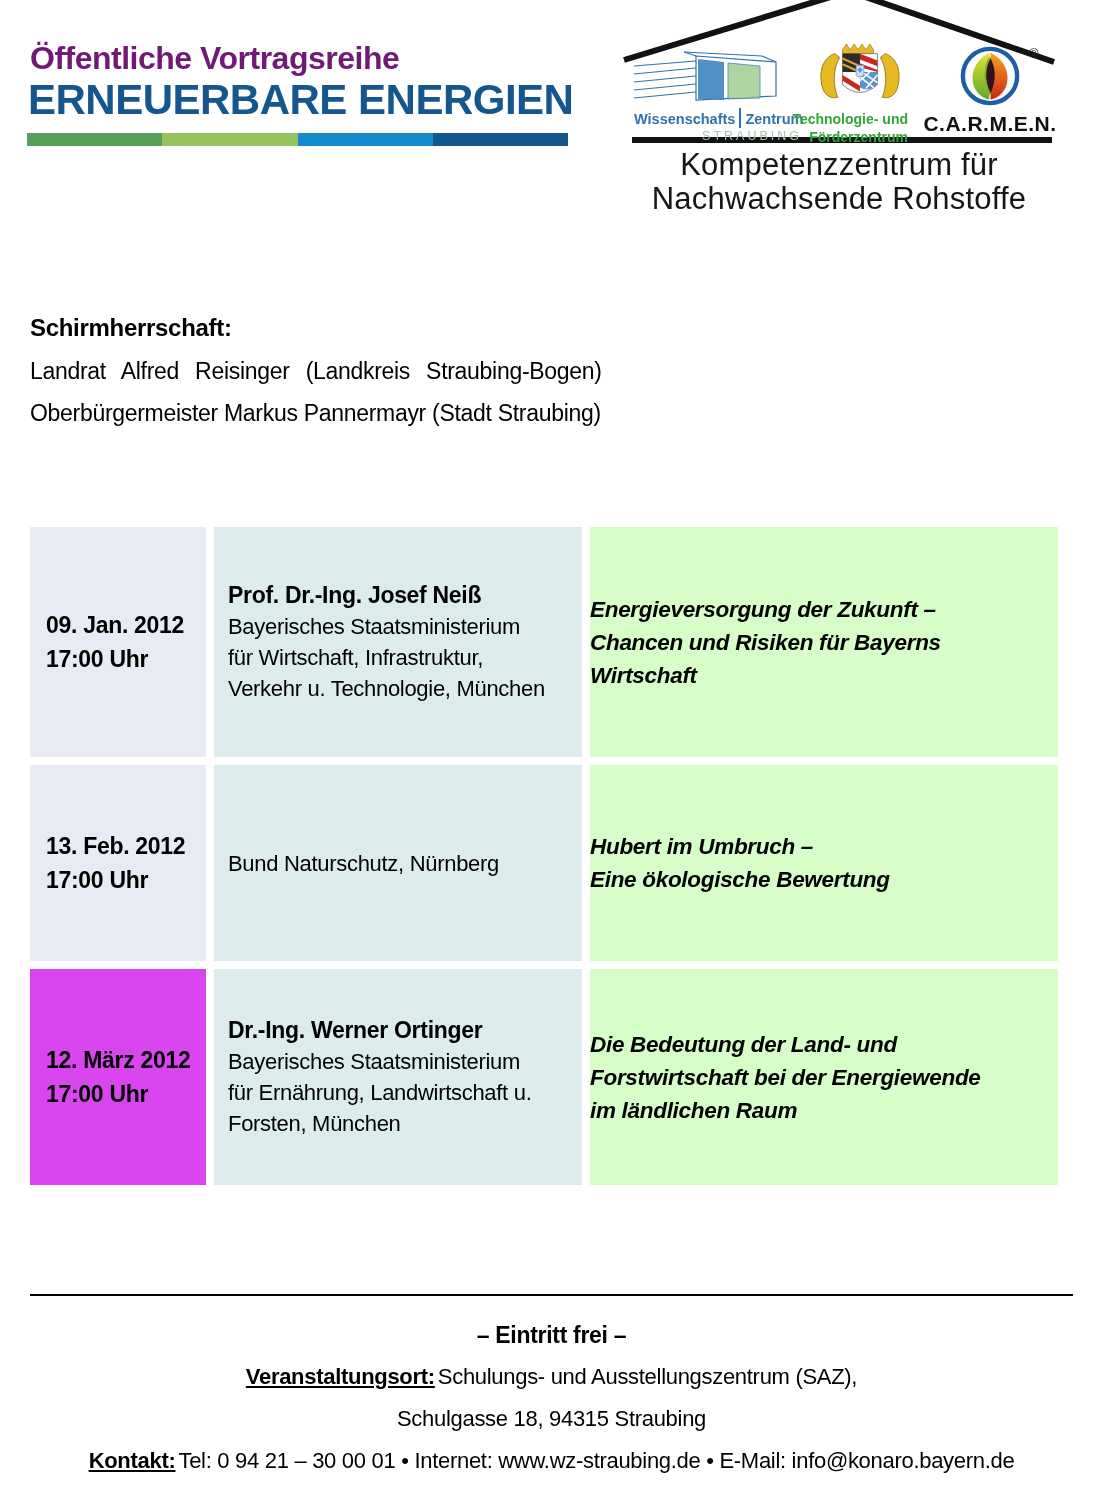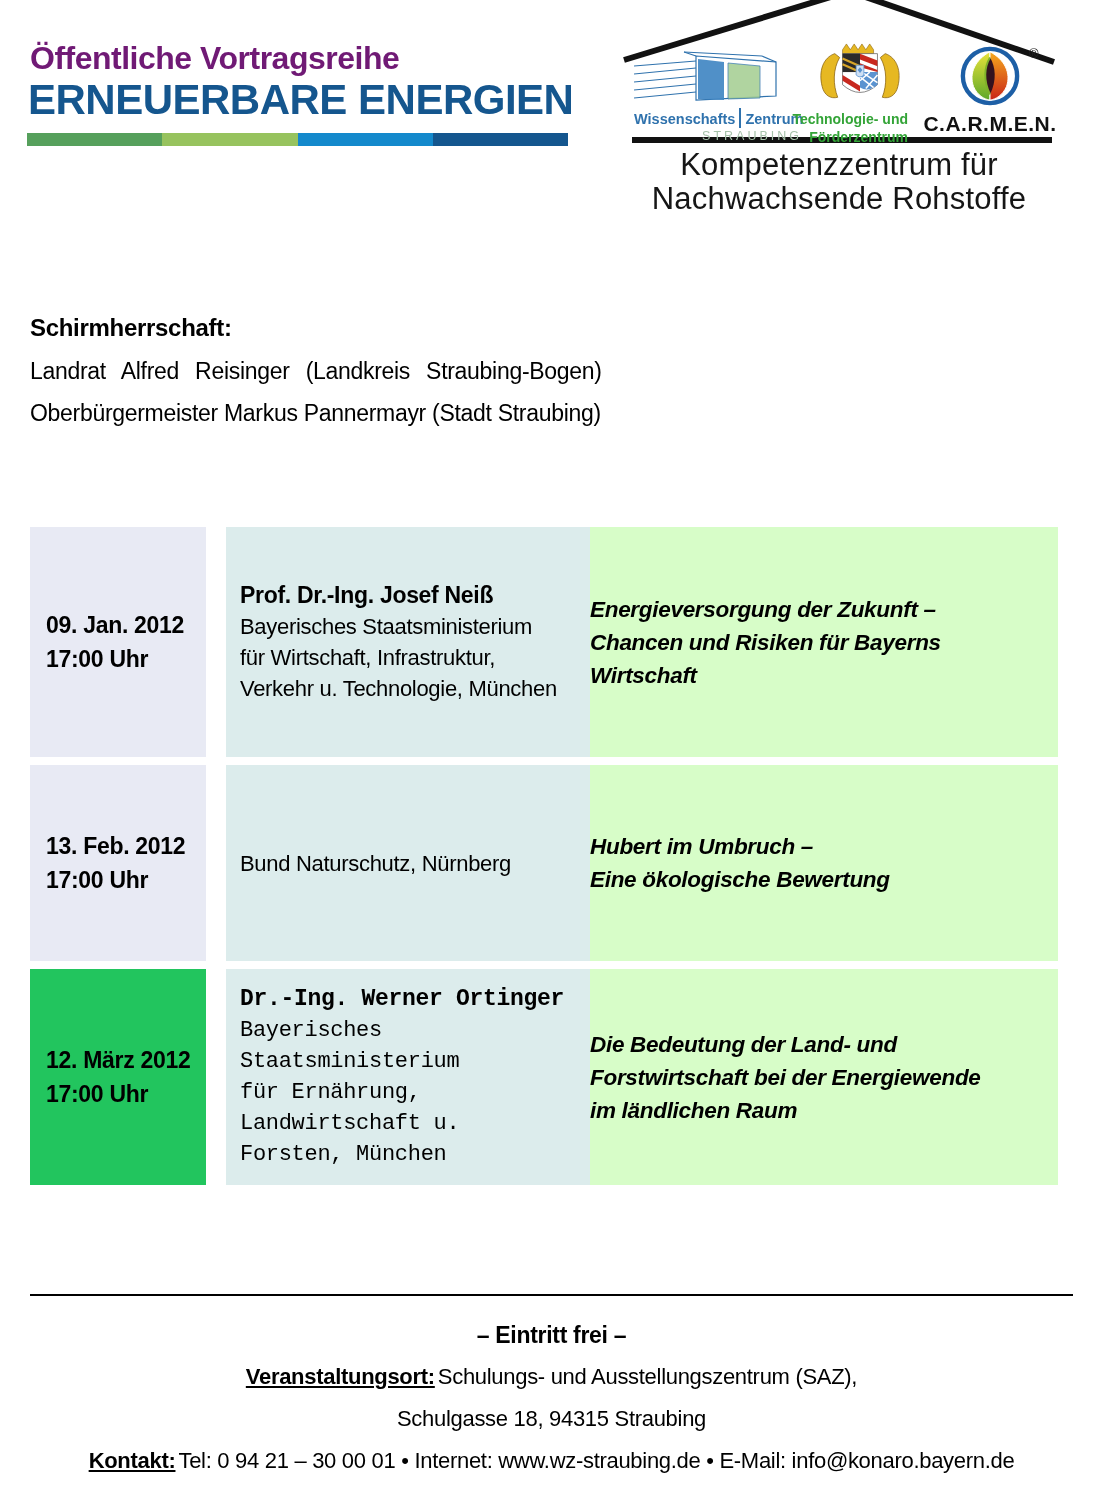--- a/index.html
+++ b/index.html
@@ -31,21 +31,21 @@
   .caption1{top:147px;} .caption2{top:181px;}
 
   
   .patronage-heading{left:30px;top:314px;font-size:24px;font-weight:bold;}
   .patronage-line1{left:30px;top:358px;font-size:23px;word-spacing:10px;}
   .patronage-line2{left:30px;top:400px;font-size:23px;}
 
   
   .cell{position:absolute;display:flex;flex-direction:column;justify-content:center;box-sizing:border-box;}
   .col-date{left:30px;width:176px;padding-left:16px;font-size:23px;font-weight:bold;line-height:34px;}
-  .col-speaker{left:214px;width:368px;padding-left:14px;font-size:22px;line-height:31px;margin-left:12px;}
+  .col-speaker{left:214px;width:368px;padding-left:14px;font-size:22px;line-height:31px;}
   .col-topic{left:590px;width:468px;padding-right:20px;
              font-size:22.5px;font-weight:bold;font-style:italic;line-height:33px;}
   .speaker-name{font-weight:bold;font-size:23px;}
   .row1 .cell{top:527px;height:230px;}
   .row2 .cell{top:765px;height:196px;}
   .row3 .cell{top:969px;height:216px;}
 
   
   .footer-rule{left:30px;top:1294px;width:1043px;height:2px;background:#000;}
   .footer-line{left:0;width:1103px;text-align:center;font-size:22px;}
@@ -168,25 +168,25 @@
       <div>17:00 Uhr</div>
     </div>
     <div class="cell col-speaker narrow" style="background-color: rgb(220, 236, 236);">
       <div class="pre">Bund Naturschutz, Nürnberg</div>
     </div>
     <div class="cell col-topic narrow pre" style="background-color: rgb(215, 253, 200);">Hubert im Umbruch –
 Eine ökologische Bewertung</div>
   </div>
 
   <div class="row3">
-    <div class="cell col-date narrow" style="background-color: #22c55e;">
+    <div class="cell col-date narrow" style="background-color: #d946ef;">
       <div>12. März 2012</div>
       <div>17:00 Uhr</div>
     </div>
-    <div class="cell col-speaker narrow" style="background-color: rgb(220, 236, 236); font-family: Liberation Mono, monospace;">
+    <div class="cell col-speaker narrow" style="background-color: rgb(220, 236, 236);">
       <div class="speaker-name">Dr.-Ing. Werner Ortinger</div>
       <div class="pre">Bayerisches Staatsministerium
 für Ernährung, Landwirtschaft u.
 Forsten, München</div>
     </div>
     <div class="cell col-topic narrow pre" style="background-color: rgb(215, 253, 200);">Die Bedeutung der Land- und
 Forstwirtschaft bei der Energiewende
 im ländlichen Raum</div>
   </div>
 

